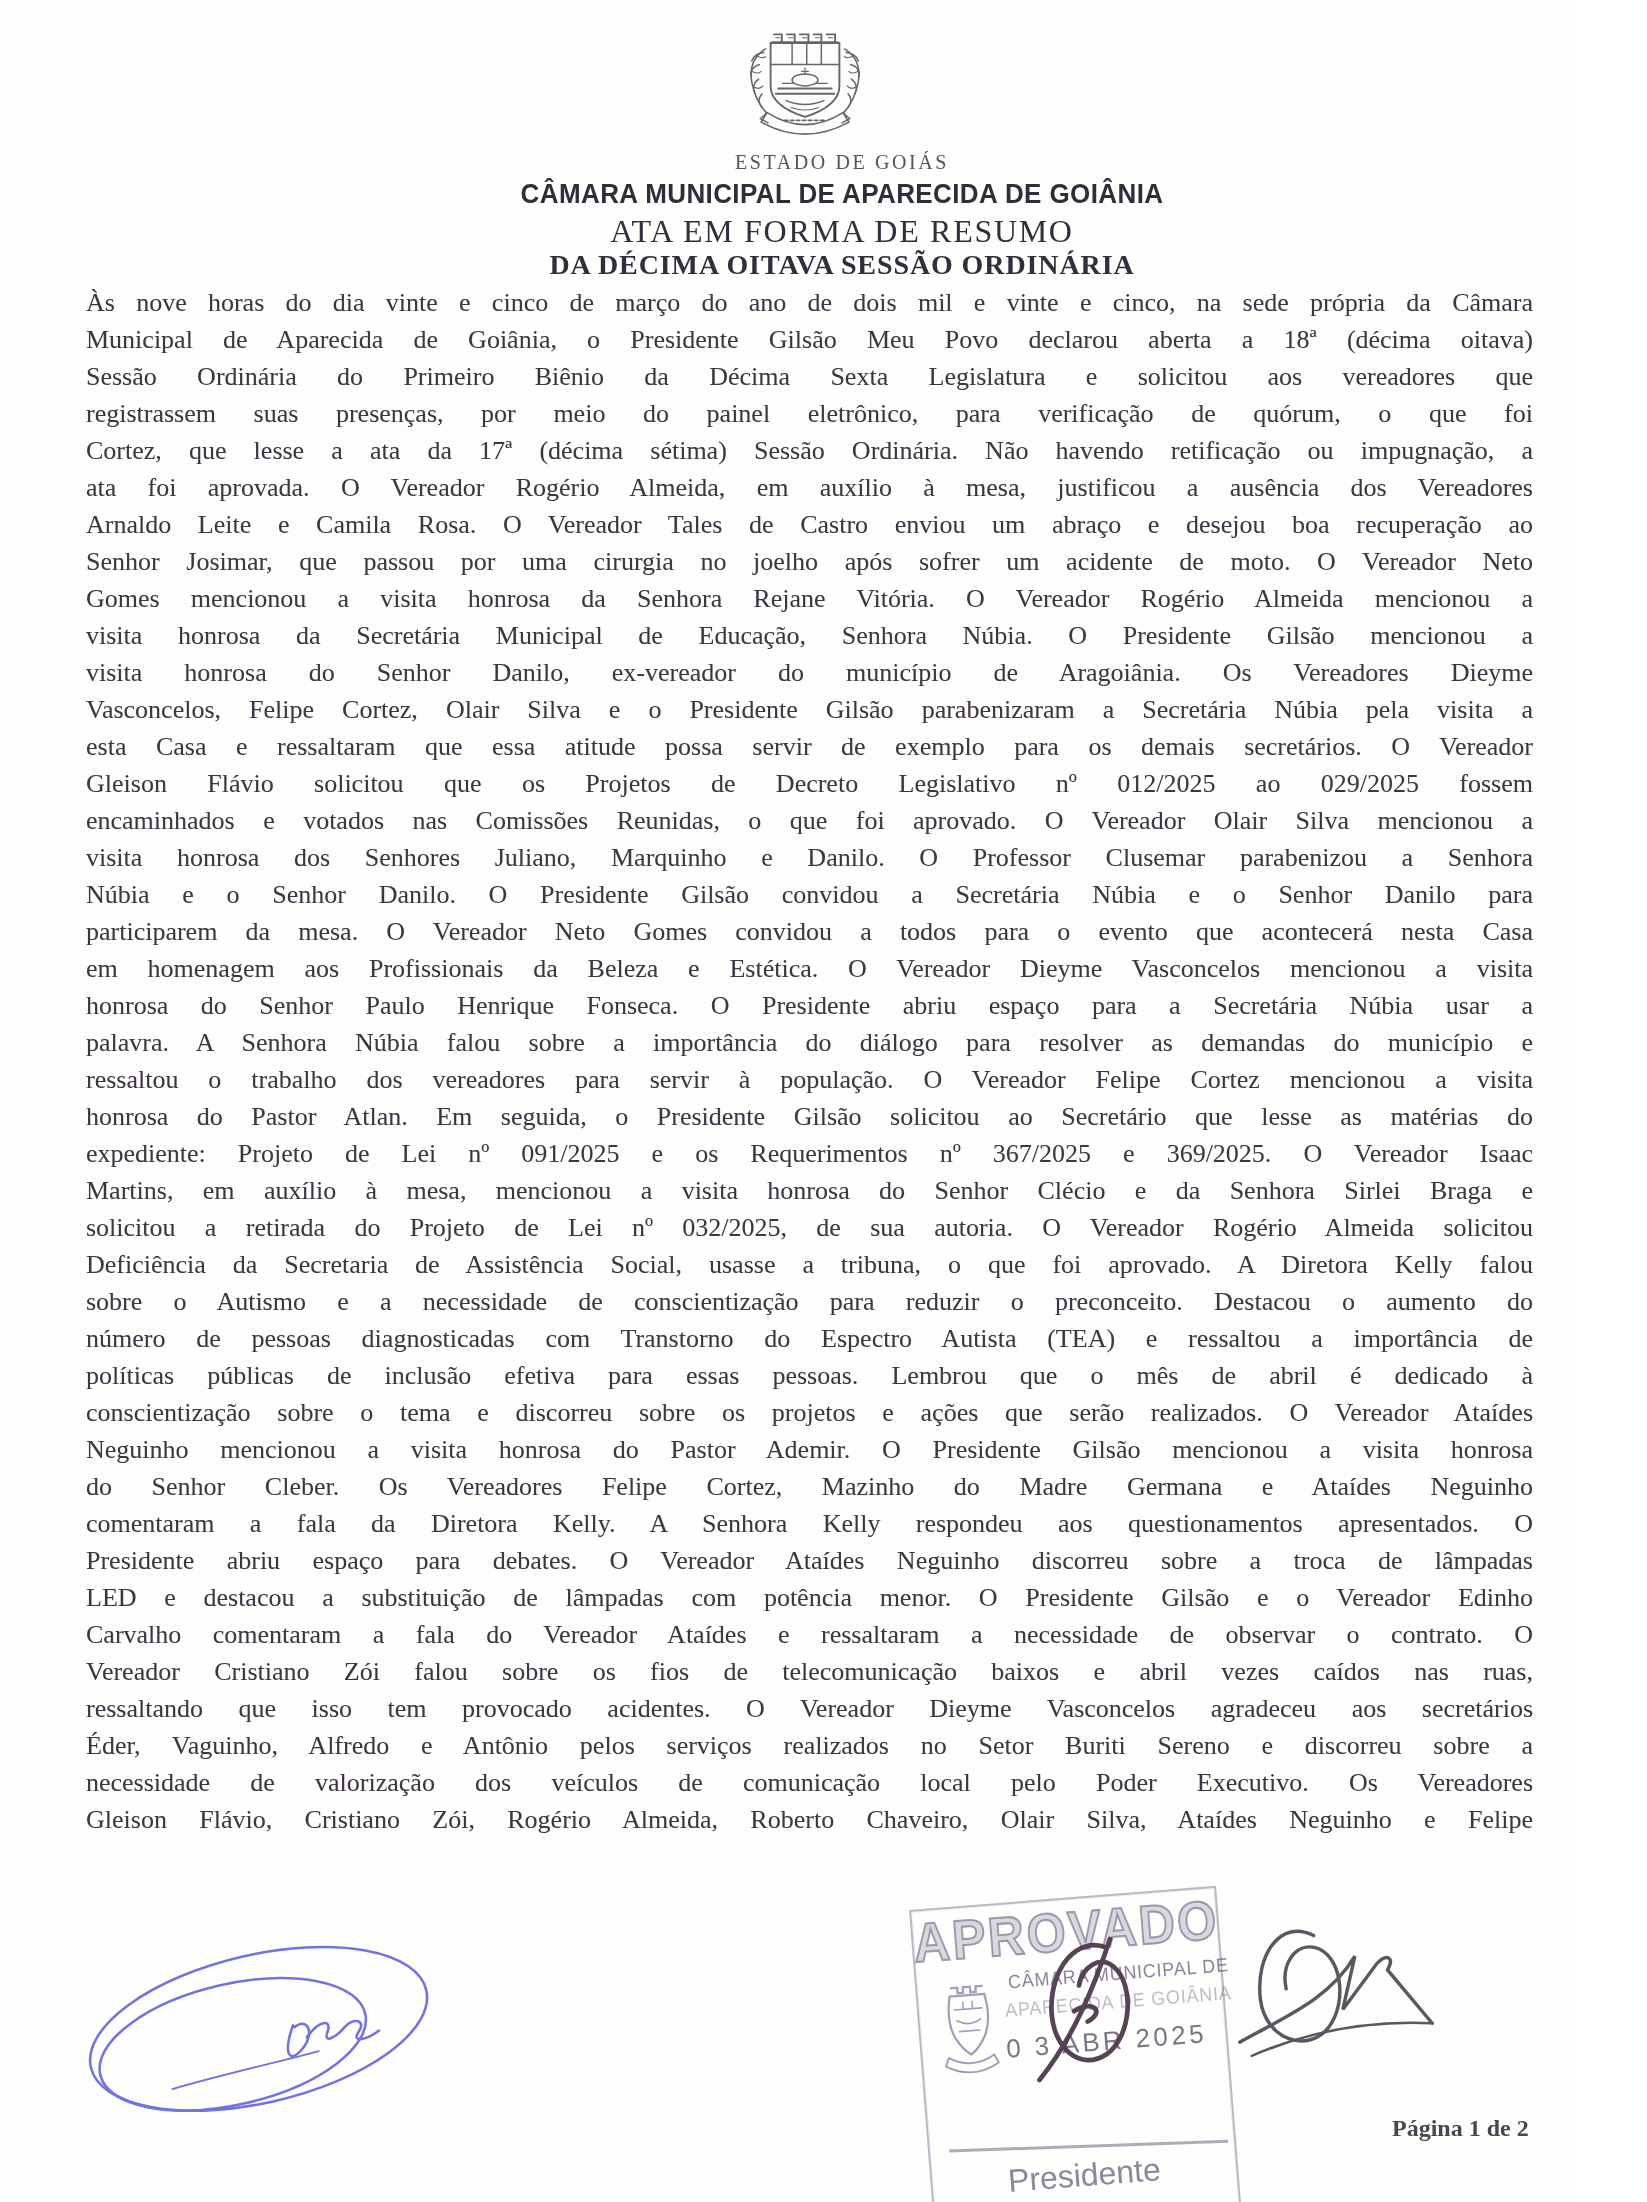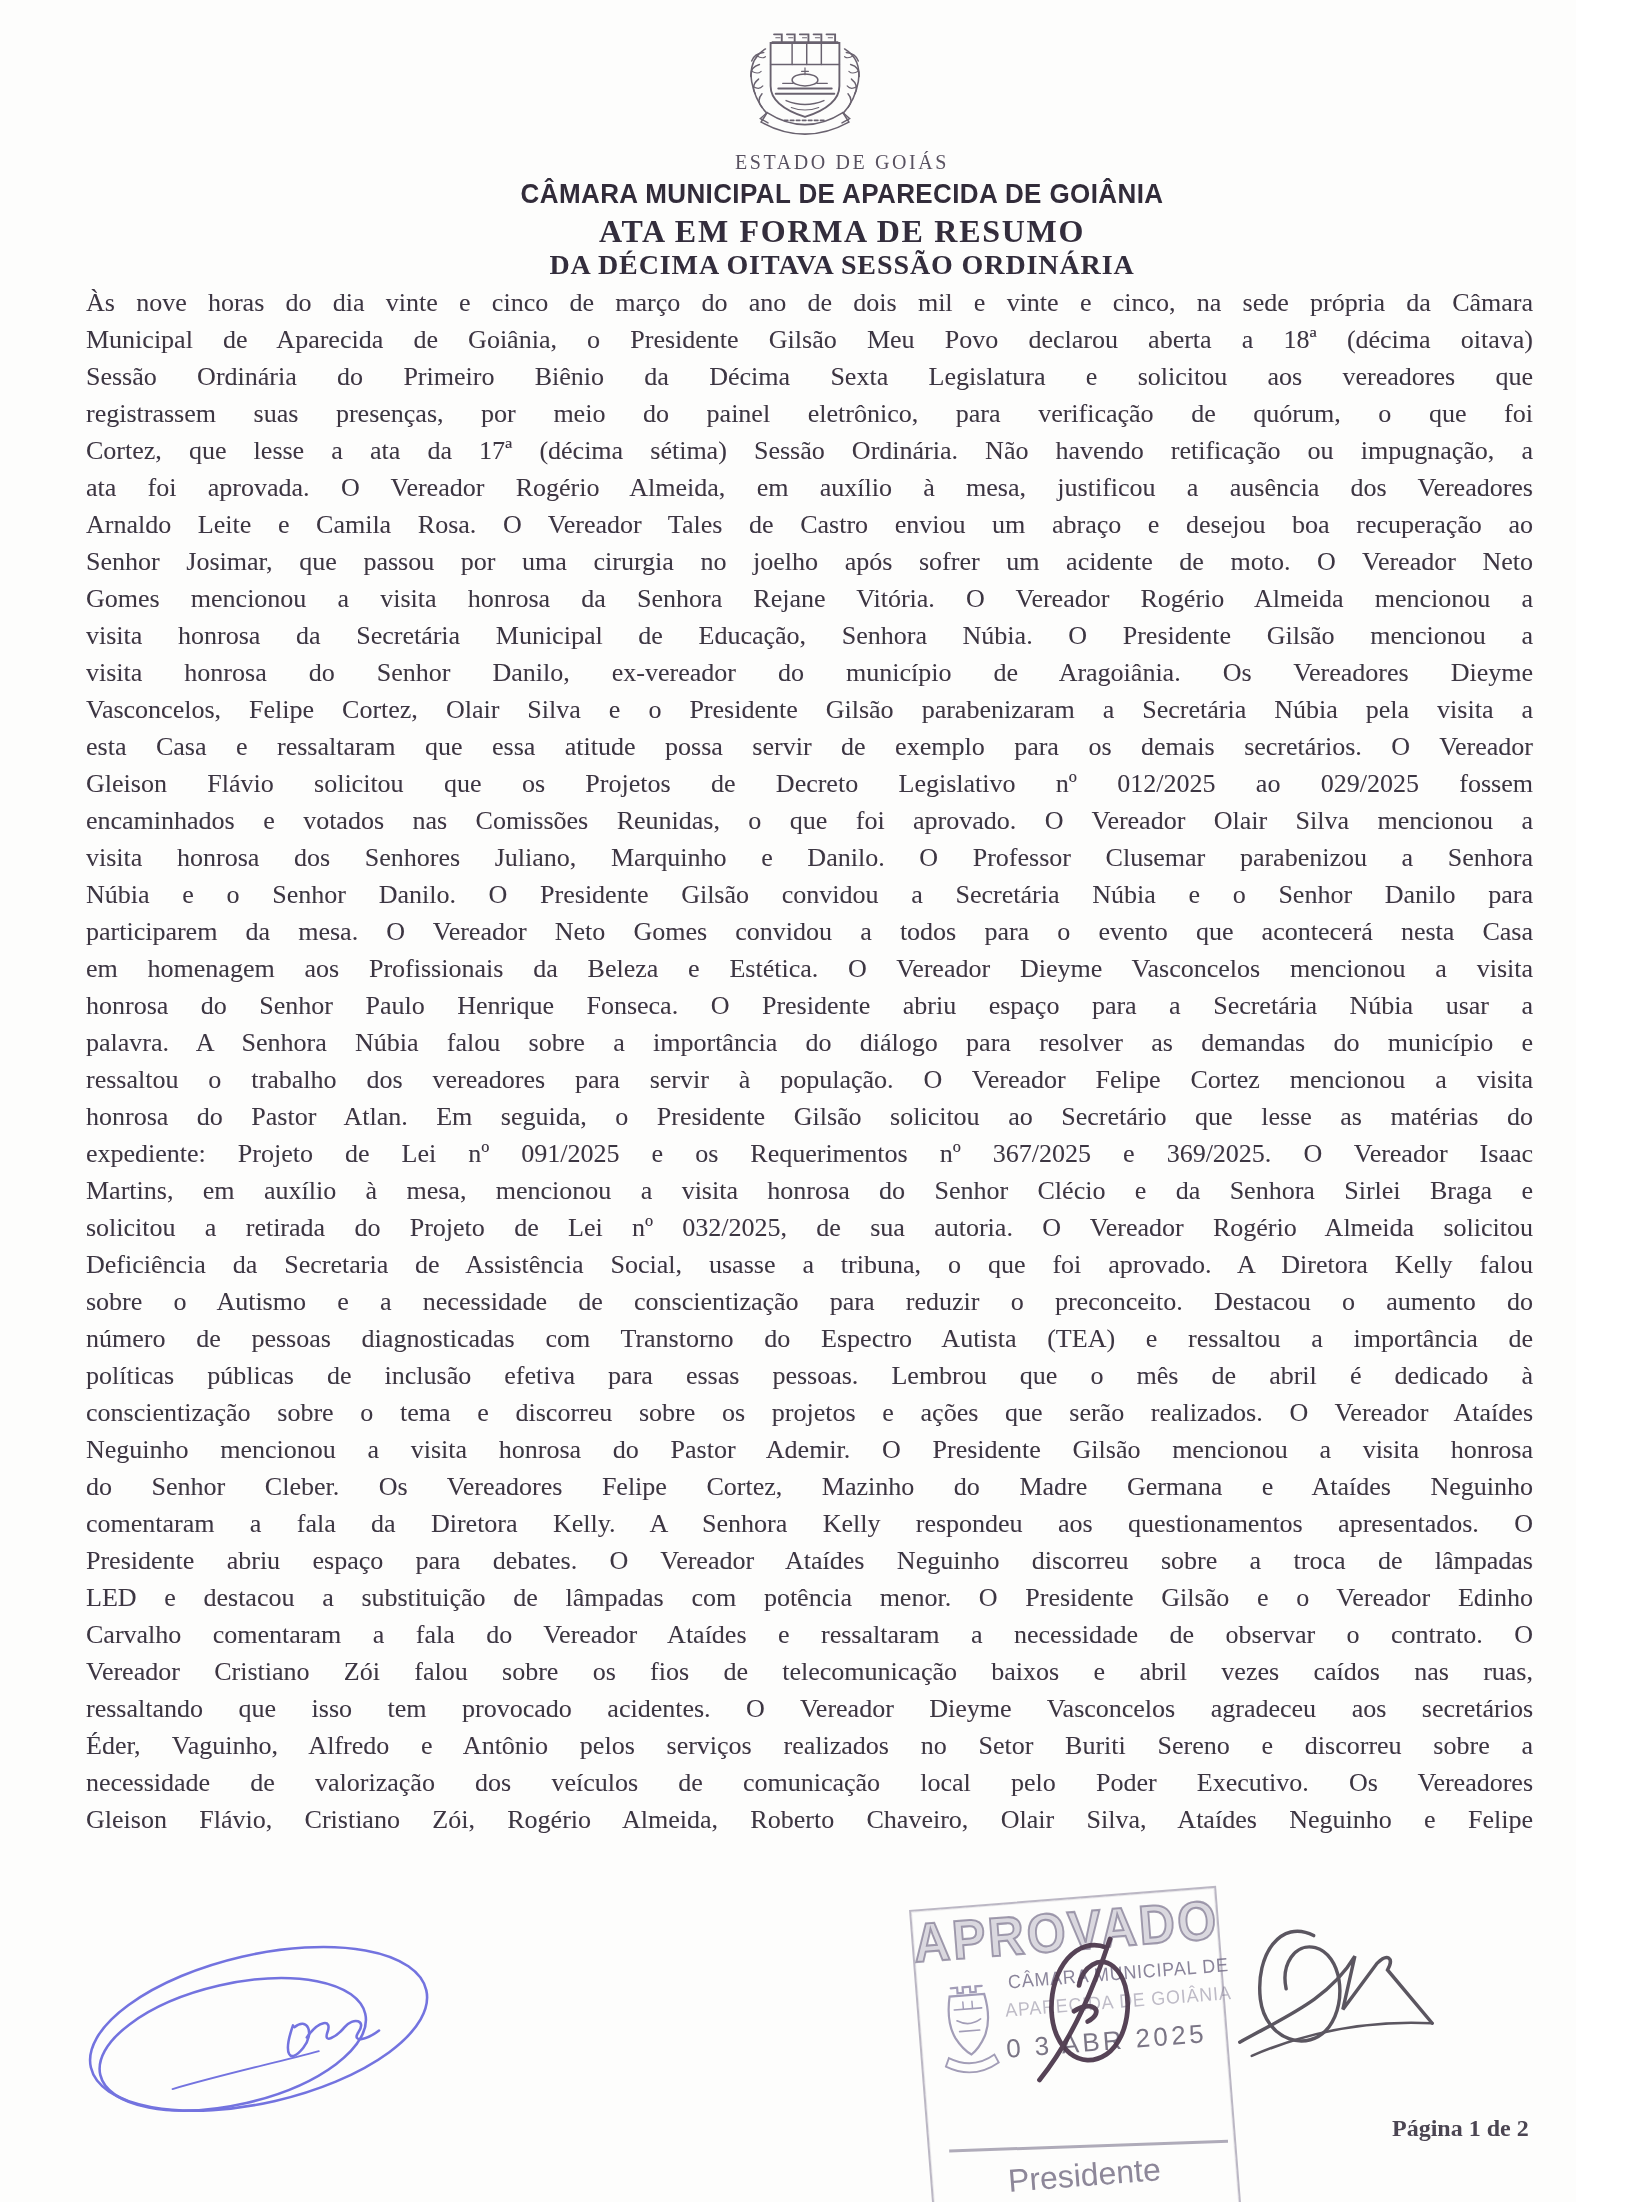--- a/index.html
+++ b/index.html
@@ -37,21 +37,21 @@
     top: 179px;
     font-family: "Liberation Sans", sans-serif;
     font-weight: bold;
     font-size: 26px;
     letter-spacing: 0.4px;
     color: #322c3a;
     transform: scaleY(1.05);
   }
   .hdr-title1 {
     top: 213px;
-    font-weight: bold;
+    font-weight: normal;
     font-size: 32px;
     letter-spacing: 1.7px;
     color: #332d3c;
   }
   .hdr-title2 {
     top: 249px;
     font-weight: bold;
     font-size: 28px;
     letter-spacing: 0.9px;
     color: #332d3c;

